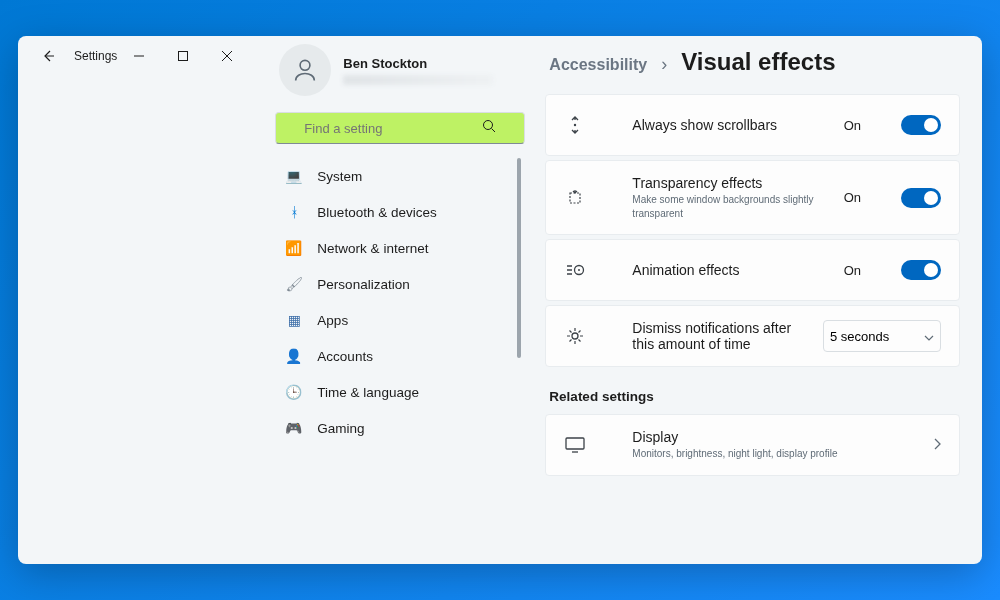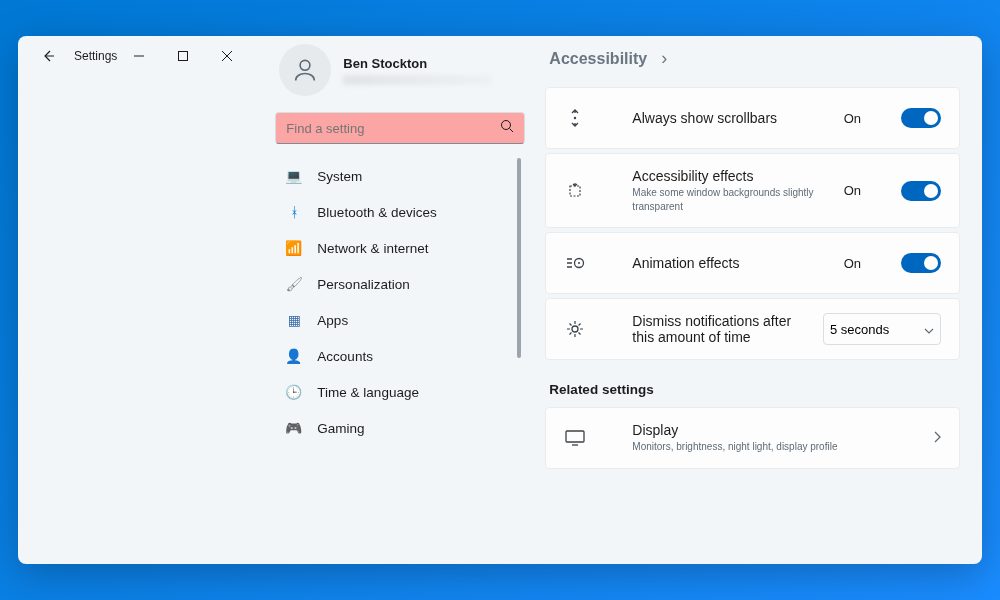--- a/index.html
+++ b/index.html
@@ -10,21 +10,21 @@
 .app-title { font-size: 12px; margin-left: 14px; color: #1c1c1c; }
 .win-controls { margin-left: auto; display: flex; }
 .win-btn { width: 44px; height: 32px; display: flex; align-items: center; justify-content: center; cursor: pointer; }
 .body { flex: 1; display: flex; overflow: hidden; }
 .sidebar { width: 280px; padding: 0 12px 0 18px; display: flex; flex-direction: column; overflow: hidden; }
 .profile { display: flex; align-items: center; padding: 8px 4px 16px 4px; }
 .avatar { width: 52px; height: 52px; border-radius: 50%; background: #e6eaec; display: flex; align-items: center; justify-content: center; }
 .profile-info { margin-left: 12px; }
 .profile-name { font-size: 13px; font-weight: 600; color: #1c1c1c; }
 .profile-sub { width: 150px; height: 10px; background: linear-gradient(90deg, #e0e4e7 0%, #eef1f3 100%); border-radius: 2px; margin-top: 4px; filter: blur(2px); }
-.search { height: 32px; background: #fca5a5; border: 1px solid #d9dee2; border-bottom: 1.5px solid #7f8a94; border-radius: 4px; display: flex; align-items: center; padding: 0 10px; margin-bottom: 14px; }
+.search { height: 32px; background: #bef264; border: 1px solid #d9dee2; border-bottom: 1.5px solid #7f8a94; border-radius: 4px; display: flex; align-items: center; padding: 0 28px; margin-bottom: 14px; }
 .search input { flex: 1; border: none; outline: none; background: transparent; font-size: 13px; color: #555; }
 .nav { flex: 1; overflow-y: auto; padding-right: 4px; position: relative; }
 .nav-item { display: flex; align-items: center; height: 36px; padding: 0 10px; border-radius: 4px; cursor: pointer; font-size: 13.5px; color: #1c1c1c; }
 .nav-icon { width: 18px; height: 18px; margin-right: 14px; display: flex; align-items: center; justify-content: center; font-size: 14px; }
 .content { flex: 1; padding: 12px 22px 0 8px; overflow-y: auto; position: relative; }
 .breadcrumb { display: flex; align-items: baseline; gap: 14px; margin-bottom: 18px; padding-left: 4px; }
 .bc-parent { font-size: 16px; font-weight: 600; color: #6b7683; cursor: pointer; }
 .bc-sep { font-size: 18px; color: #6b7683; }
 .bc-current { font-size: 24px; font-weight: 600; color: #1c1c1c; }
 .card { background: #fdfdfd; border: 1px solid #e8ecef; border-radius: 4px; margin-bottom: 4px; display: flex; align-items: center; padding: 14px 18px; min-height: 62px; gap: 28px; }
@@ -132,20 +132,21 @@
             <span>Gaming</span>
           </div>
         </div>
     </div>
 
     <div class="content">
 
       <div class="breadcrumb">
         <span class="bc-parent">Accessibility</span>
         <span class="bc-sep">›</span>
+        <span class="bc-current">Visual effects</span>
       </div>
 
       <div id="cards">
           <div class="card">
             <div class="card-icon">
               <svg width="16" height="18" viewBox="0 0 16 18">
                 <path d="M8 1 L8 4 M8 14 L8 17 M5 4 L8 1 L11 4 M5 14 L8 17 L11 14" stroke="#3c4248" stroke-width="1.3" fill="none"></path>
                 <circle cx="8" cy="9" r="1.2" fill="#3c4248"></circle>
               </svg>
             </div>
@@ -156,21 +157,21 @@
             <div class="toggle on"></div>
           </div>
           <div class="card">
             <div class="card-icon">
               <svg width="18" height="18" viewBox="0 0 18 18">
                 <rect x="4" y="4" width="10" height="10" stroke="#3c4248" stroke-width="1.2" fill="none" stroke-dasharray="2 1.5"></rect>
                 <path d="M7 2 L9 4 L11 2 M9 4 V1" stroke="#3c4248" stroke-width="1.2" fill="none"></path>
               </svg>
             </div>
             <div class="card-text">
-              <div class="card-title">Accessibility effects</div>
+              <div class="card-title">Transparency effects</div>
               <div class="card-sub">Make some window backgrounds slightly transparent</div>
             </div>
             <span class="card-state">On</span>
             <div class="toggle on"></div>
           </div>
           <div class="card">
             <div class="card-icon">
               <svg width="20" height="16" viewBox="0 0 20 16">
                 <path d="M2 4 H7 M2 8 H7 M2 12 H7" stroke="#3c4248" stroke-width="1.3"></path>
                 <circle cx="14" cy="8" r="4.5" stroke="#3c4248" stroke-width="1.3" fill="none"></circle>

